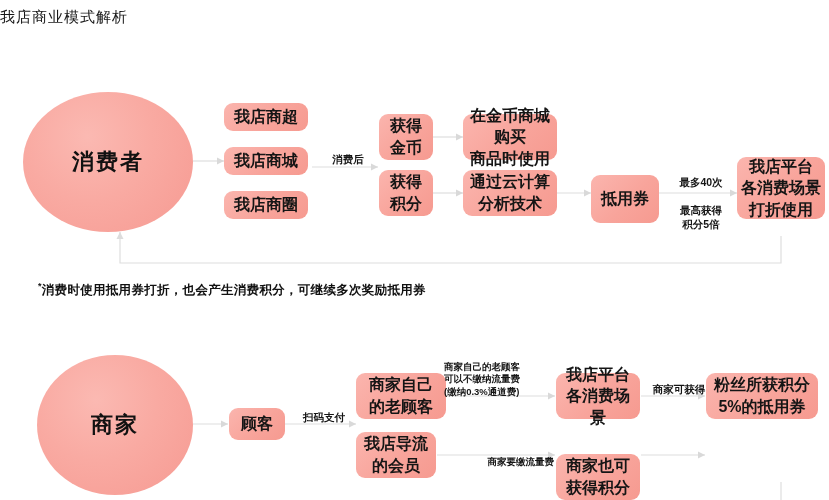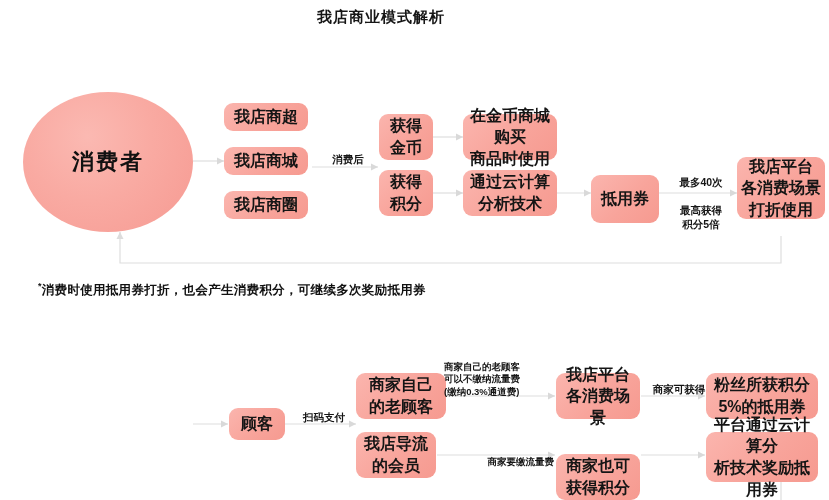--- a/index.html
+++ b/index.html
@@ -18,23 +18,22 @@
     background: #ffffff;
     overflow: hidden;
   }
 
   
   .title {
     position: absolute;
     left: 0;
     top: 8px;
     width: 762px;
-    text-align: center;
     font-size: 15px;
-    font-weight: bold;
+    font-weight: normal;
     letter-spacing: 1px;
     color: #161616;
   }
 
   
   .circle {
     position: absolute;
     border-radius: 50%;
     background: radial-gradient(circle at 38% 32%, #fbb9b2 0%, #f9aaa2 45%, #f69a92 100%);
     display: flex;
@@ -188,20 +187,23 @@
   <div class="box" style="left:737px; top:157px; width:88px; height:62px;">
     <span>我店平台
 各消费场景
 打折使用</span>
   </div>
 
   <div class="note" style="left:38px; top:281px;">
     <span class="star">*</span><span>消费时使用抵用券打折，也会产生消费积分，可继续多次奖励抵用券</span>
   </div>
 
+  <div class="circle" style="left:37px; top:355px; width:156px; height:140px; font-size:22px;">
+    <span>商家</span>
+  </div>
 
   <div class="box" style="left:229px; top:408px; width:56px; height:32px;">
     <span>顾客</span>
   </div>
 
   <div class="lbl" style="left:295px; top:405px; width:58px;">扫码支付</div>
 
   <div class="box" style="left:356px; top:373px; width:90px; height:46px;">
     <span>商家自己
 的老顾客</span>
@@ -224,18 +226,14 @@
     <span>商家也可
 获得积分</span>
   </div>
 
   <div class="lbl" style="left:648px; top:377px; width:62px;">商家可获得</div>
 
   <div class="box" style="left:706px; top:373px; width:112px; height:46px;">
     <span>粉丝所获积分
 5%的抵用券</span>
   </div>
-  <div class="box" style="left:706px; top:432px; width:112px; height:50px;">
-    <span>平台通过云计算分
-析技术奖励抵用券</span>
-  </div>
 
 </div>
 
 </body></html>

